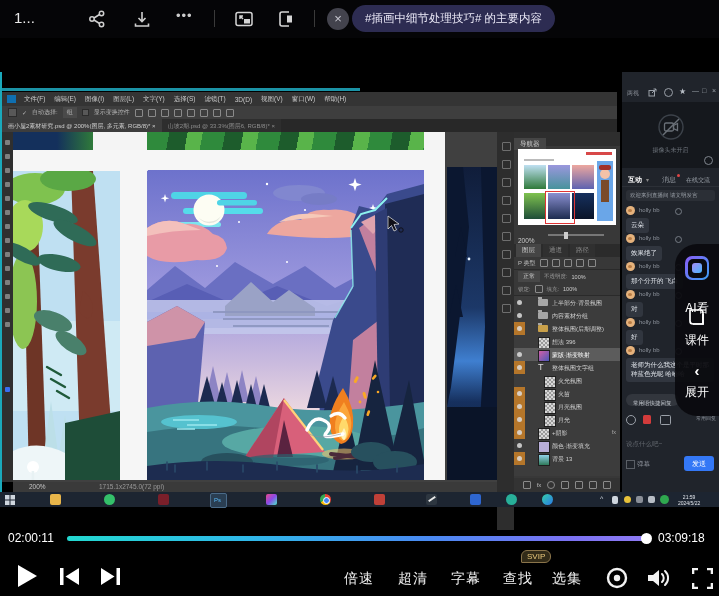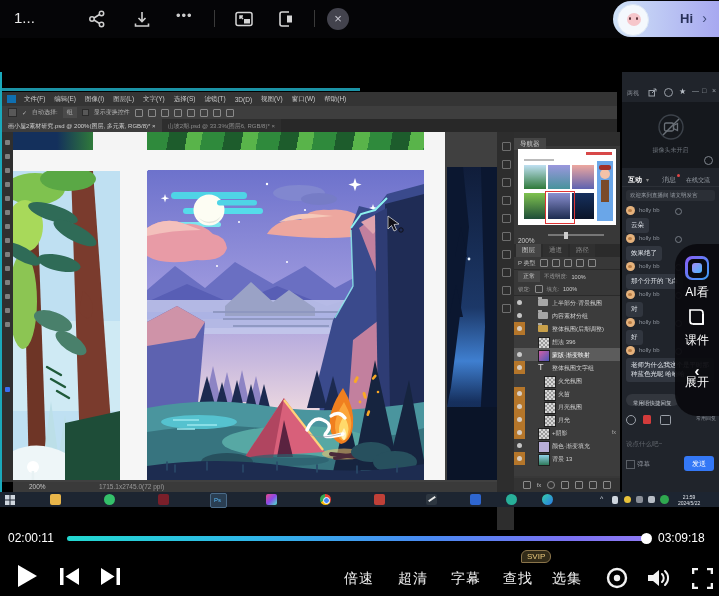--- a/index.html
+++ b/index.html
@@ -111,30 +111,22 @@
     </svg>
     <svg class="abs" style="left:276px;top:9px" width="20" height="20" viewBox="0 0 20 20">
       <g stroke="#d5d5d5" stroke-width="1.6" fill="none">
         <path d="M13 3H6a2 2 0 0 0-2 2v10a2 2 0 0 0 2 2h7"></path>
         <rect x="11" y="6.5" width="5" height="7" fill="#d5d5d5" stroke="none"></rect>
       </g>
     </svg>
     <div class="tb-div" style="left:314px"></div>
 
     <div class="xcircle" style="left:327px;top:8px">×</div>
-
-    <div class="hipill">
-      <div class="hiavatar">
-        <div class="hiface"></div>
-        <div class="hieye" style="left:11px"></div>
-          <div class="hieye" style="left:18px"></div>
-      </div>
-      <div class="hitext">Hi</div>
-      <div class="hichev">›</div>
-    </div>
+    <div class="querypill">#插画中细节处理技巧# 的主要内容</div>
+
   </div>
 
   <div class="video">
 
     <div class="abs" style="left:0;top:34px;width:2px;height:435px;background:#1aa9bb"></div>
     <div class="abs" style="left:2px;top:50px;width:358px;height:3px;background:#1b93a6"></div>
 
     <div class="ps-menu">
       <span class="abs" style="left:5px;top:3px;width:9px;height:8px;background:#0f6fb0"></span>
       <span>文件(F)</span>
@@ -673,30 +665,30 @@
         <span class="abs" style="left:11px;top:4px;font-size:6.5px;color:#8a8f98">弹幕</span>
         <span class="abs" style="right:2px;top:0;width:30px;height:15px;background:#3478f6;border-radius:3px;text-align:center;line-height:15px;font-size:7px;color:#fff">发送</span>
       </div>
     </div>
 
     <div class="dock">
       <div class="abs" style="left:10px;top:12px;width:24px;height:24px;border-radius:7px;background:linear-gradient(135deg,#8a5cf6,#3aa0f5)">
         <div class="abs" style="left:2.5px;top:2.5px;width:19px;height:19px;border-radius:5px;background:#0a0a0f"></div>
         <div class="abs" style="left:7px;top:7px;width:10px;height:10px;border-radius:3px;background:linear-gradient(135deg,#a58cf8,#4ab4f8)"></div>
       </div>
-      <div class="docklabel" style="top:40px">AI看</div>
+      <div class="docklabel" style="top:56px">AI看</div>
       <svg class="abs" style="left:11px;top:62px" width="22" height="22" viewBox="0 0 22 22">
         <g stroke="#fff" stroke-width="1.7" fill="none">
           <path d="M4,4h10a3,3 0 0 1 3,3v11H7a3,3 0 0 1-3-3z"></path>
           <path d="M7,18h10V8"></path>
         </g>
       </svg>
       <div class="docklabel" style="top:88px">课件</div>
       <div class="docklabel" style="top:118px;font-size:15px;font-weight:bold">‹</div>
-      <div class="docklabel" style="top:130px">展开</div>
+      <div class="docklabel" style="top:140px">展开</div>
     </div>
 
     <div class="taskbar">
       <svg class="abs" style="left:5px;top:3px" width="10" height="10" viewBox="0 0 10 10">
         <g fill="#cfd6de">
             <rect width="4.5" height="4.5"></rect>
             <rect x="5.5" width="4.5" height="4.5"></rect>
             <rect y="5.5" width="4.5" height="4.5"></rect>
             <rect x="5.5" y="5.5" width="4.5" height="4.5"></rect>
           </g>

